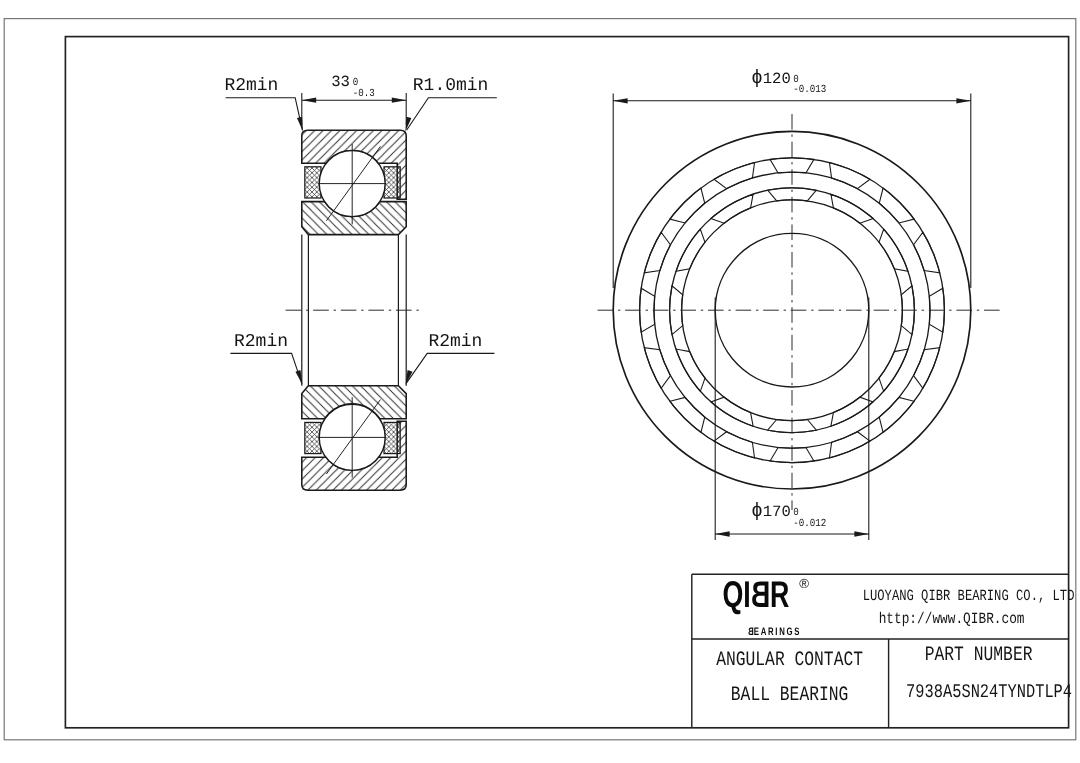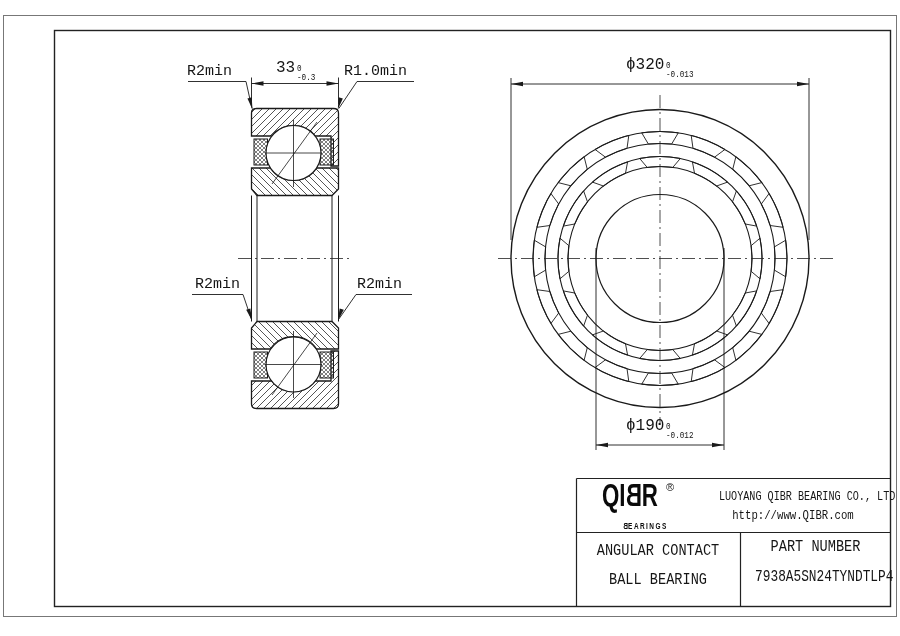--- a/index.html
+++ b/index.html
@@ -1,21 +1,21 @@
 <!DOCTYPE html>
 <html><head>
 <meta charset="utf-8">
 <style>
   html,body{margin:0;padding:0;background:#fff;}
   #sheet{position:relative;width:900px;height:636px;background:#fff;overflow:hidden;
          font-family:"Liberation Mono","DejaVu Sans Mono",monospace;color:#151515;}
   #art{position:absolute;left:0;top:0;}
   .t{position:absolute;white-space:nowrap;color:#151515;}
   .lbl{font-size:15px;}
-  .dimv{font-size:16px;}
+  .dimv{font-size:13px;}
   .sym{font-size:16px;}
   .tolstack{display:inline-flex;flex-direction:column;font-size:9px;line-height:9px;
             margin-left:2px;position:relative;top:-1px;transform:scaleX(.85);transform-origin:left;}
   .center{text-align:center;}
   .squeeze{transform:scaleX(.8);transform-origin:center;}
   .company{font-size:13px;transform:scaleX(.78);transform-origin:center;}
   .website{font-size:13px;transform:scaleX(.82);transform-origin:center;}
   .product{font-size:17px;}
   .pnlabel{font-size:17px;}
   .pnvalue{font-size:16px;}
@@ -125,28 +125,28 @@
         <span>0</span>
         <span>-0.3</span>
       </span>
 </div>
 
 <div class="t lbl" style="left:344px;top:63px">R1.0min</div>
 <div class="t lbl" style="left:195px;top:276px">R2min</div>
 <div class="t lbl" style="left:357px;top:276px">R2min</div>
 
 <div class="t" style="left:626px;top:56px">
-  <span class="sym">ϕ</span><span class="dimv">320</span><span class="tolstack">
+  <span class="sym">ϕ</span><span class="dimv">120</span><span class="tolstack">
         <span>0</span>
         <span>-0.013</span>
       </span>
 </div>
 
 <div class="t" style="left:626px;top:417px">
-  <span class="sym">ϕ</span><span class="dimv">190</span><span class="tolstack">
+  <span class="sym">ϕ</span><span class="dimv">170</span><span class="tolstack">
         <span>0</span>
         <span>-0.012</span>
       </span>
 </div>
 
 <div class="t" style="left:602px;top:480px">
   <span class="logo-main"><span>QI</span><span class="mirror">B</span><span>R</span></span>
 </div>
 <div class="t reg" style="left:666px;top:481px">®</div>
 <div class="t" style="left:622px;top:516px">

